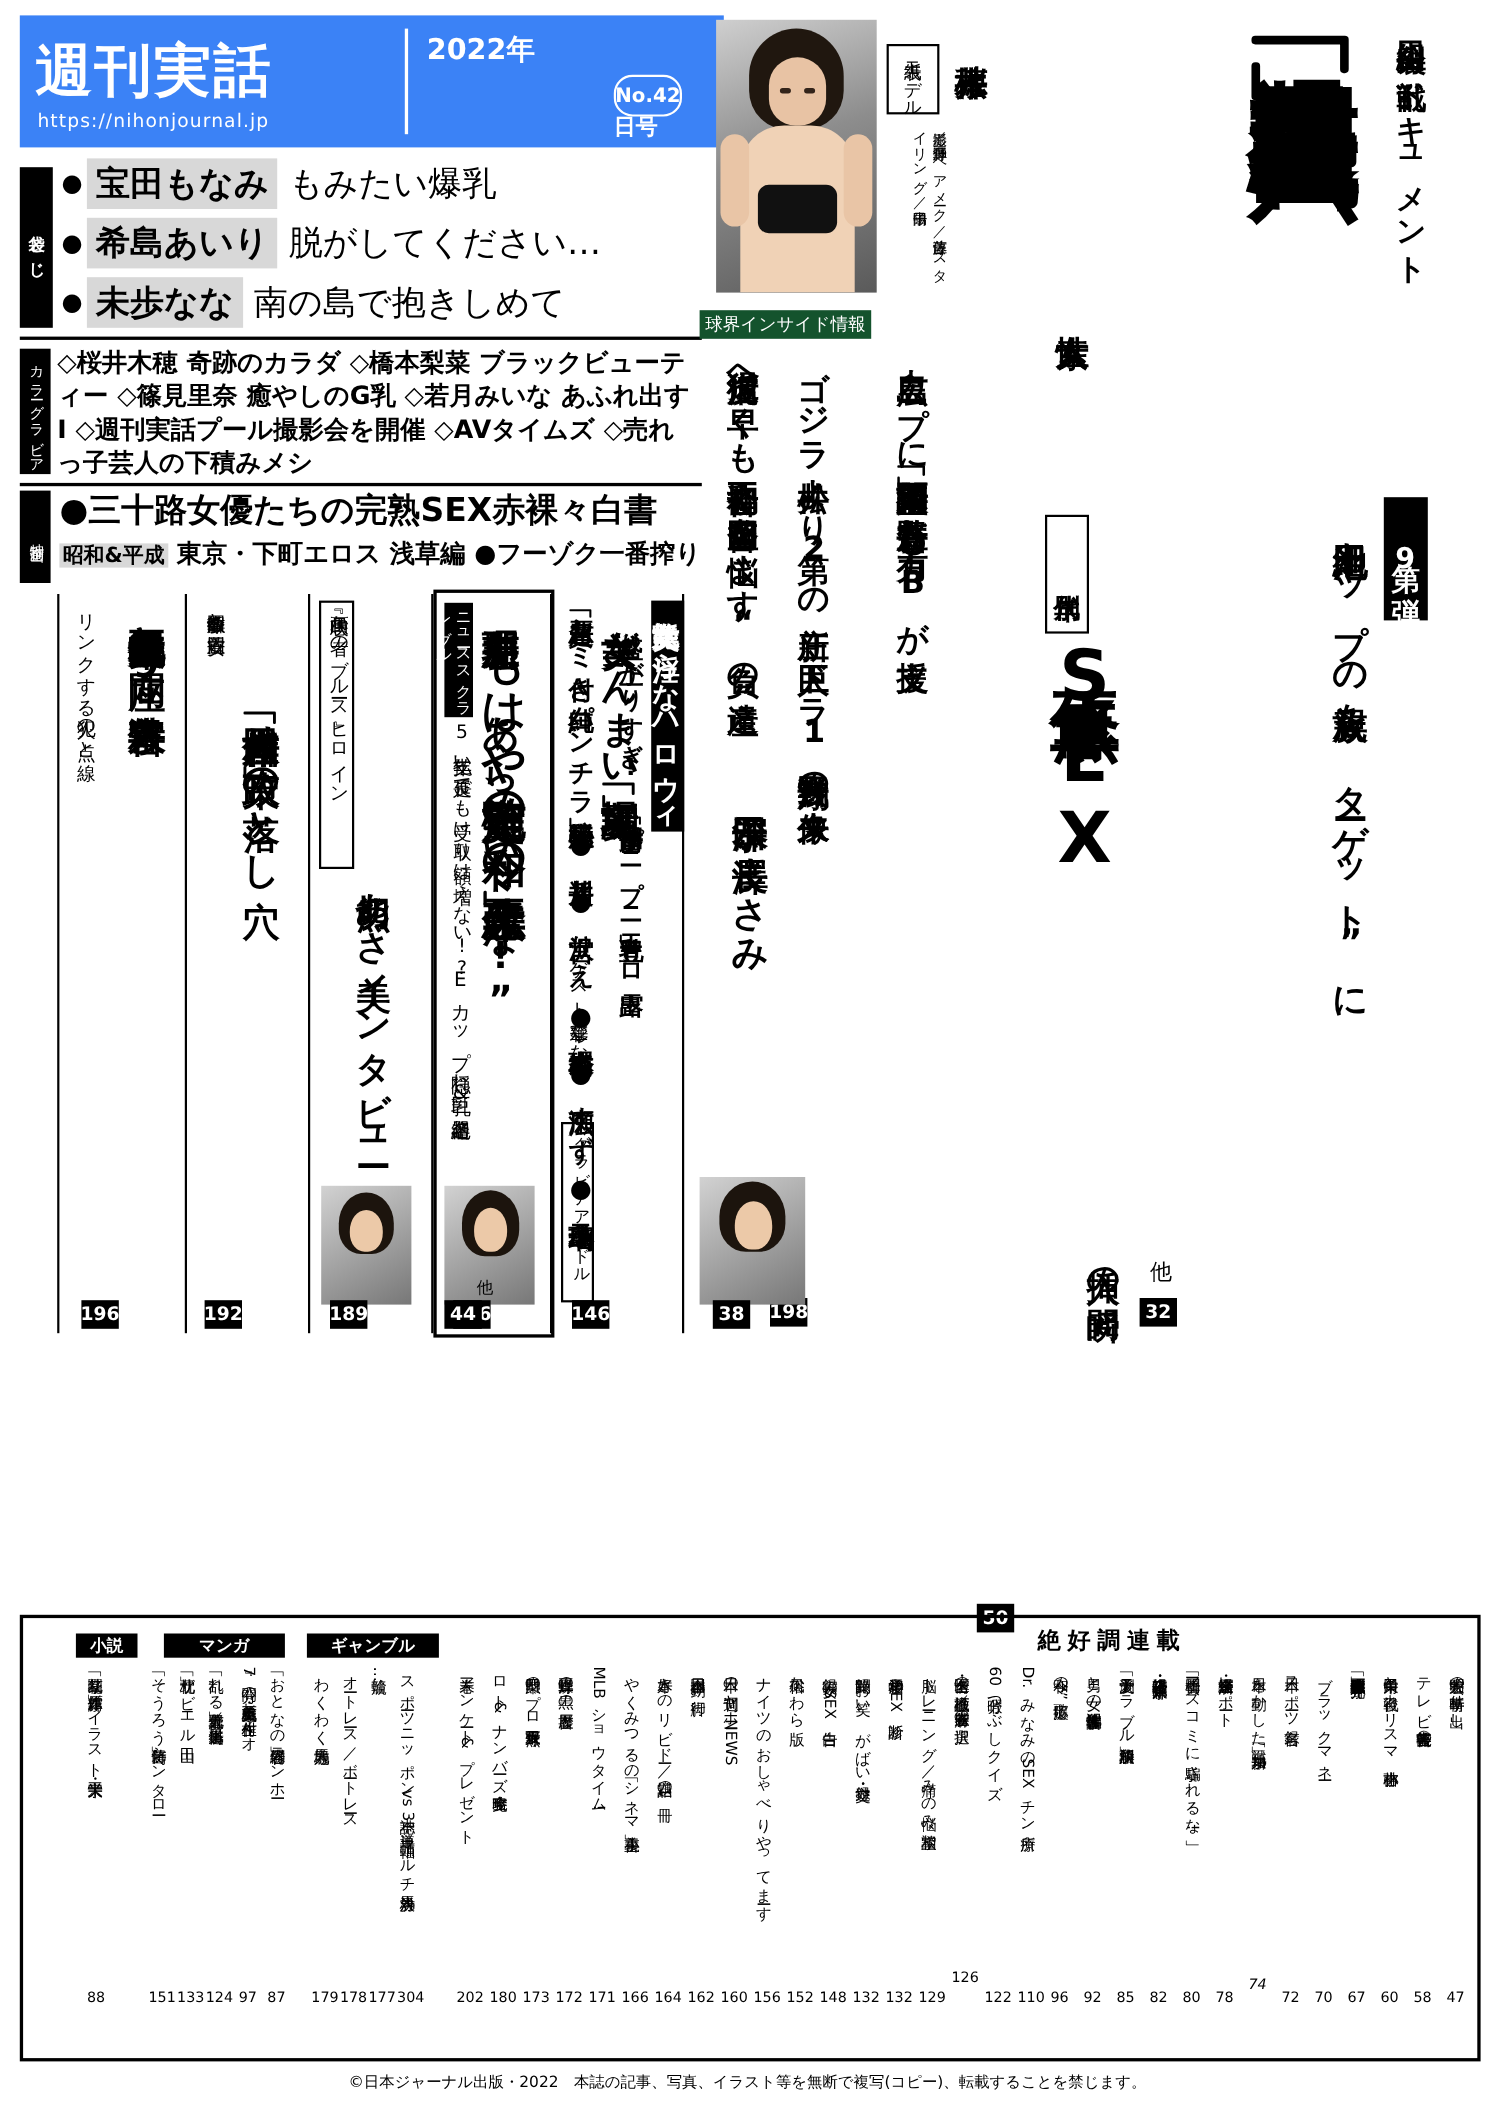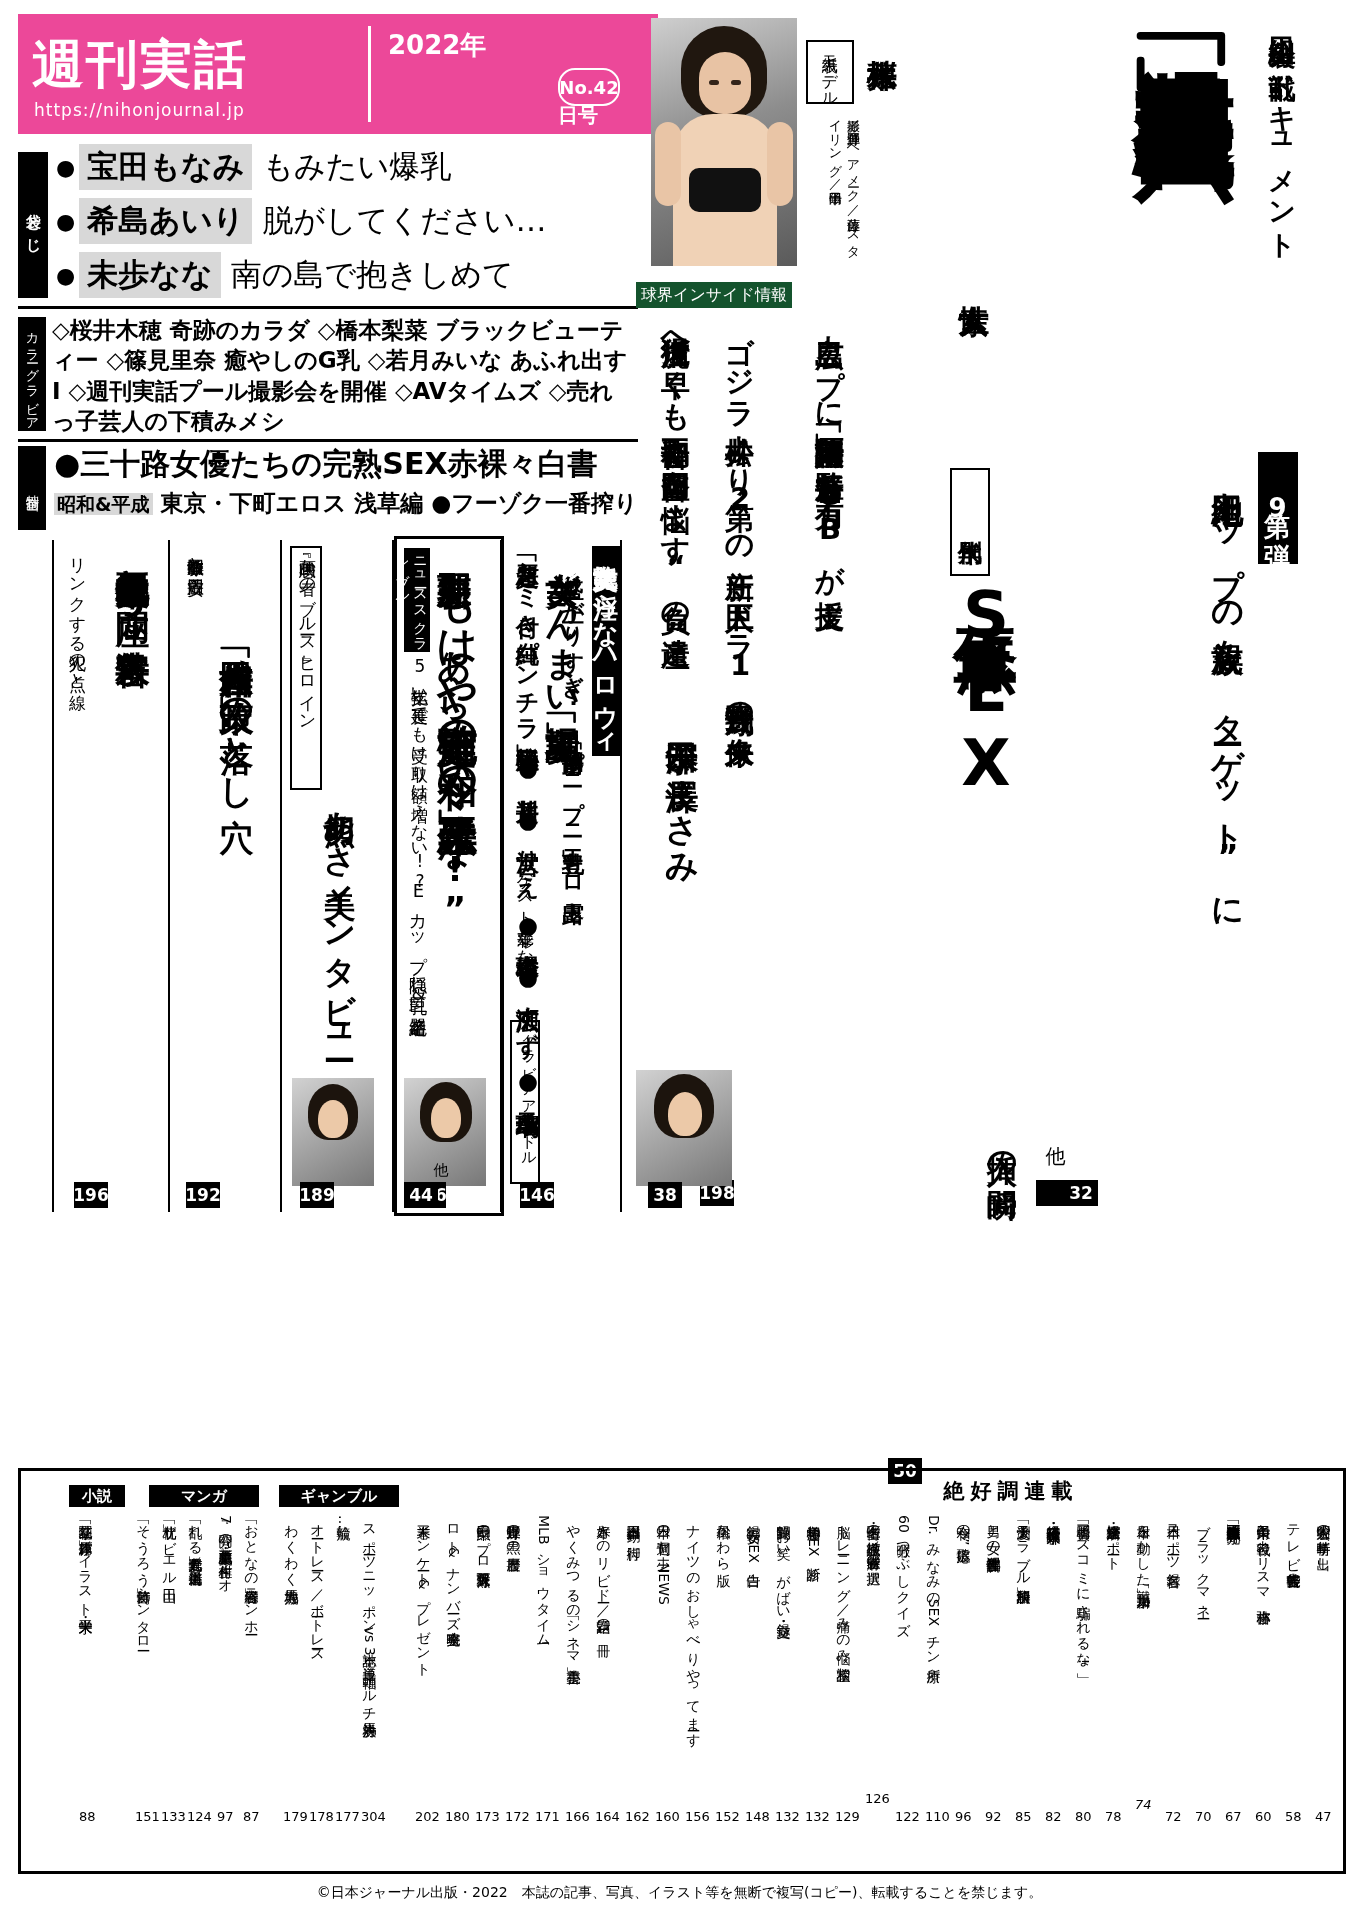--- a/index.html
+++ b/index.html
@@ -7,21 +7,21 @@
   .page{position:relative;width:1359px;height:1920px;overflow:hidden;background:#fff;}
 
   
   .vt{writing-mode:vertical-rl;text-orientation:upright;}
   .vtm{writing-mode:vertical-rl;}
   .b{font-weight:bold;}
   .box{border:2px solid #000;}
   .center{display:flex;align-items:center;justify-content:center;}
 
   
-  .masthead{position:absolute;left:18px;top:14px;width:640px;height:120px;background:#ec4899;color:#fff;}
+  .masthead{position:absolute;left:18px;top:14px;width:640px;height:120px;background:#3b82f6;color:#fff;}
   .mh-title{position:absolute;left:14px;top:16px;font-size:52px;font-weight:bold;letter-spacing:2px;}
   .mh-url{position:absolute;left:16px;top:86px;font-size:17px;letter-spacing:1px;}
   .mh-sep{position:absolute;left:350px;top:12px;width:3px;height:96px;background:#fff;}
   .mh-year{position:absolute;left:370px;top:14px;font-size:26px;font-weight:bold;}
   .mh-date{position:absolute;left:366px;top:42px;font-size:56px;font-weight:bold;letter-spacing:-2px;}
   .mh-no{position:absolute;left:540px;top:54px;width:58px;height:34px;border:2px solid #fff;border-radius:17px;font-size:18px;font-weight:bold;}
   .mh-go{position:absolute;left:540px;top:88px;font-size:20px;font-weight:bold;}
 
   
   .fuku{position:absolute;left:18px;top:142px;width:620px;height:166px;}
@@ -56,21 +56,21 @@
   .cover-credits{position:absolute;left:800px;top:110px;width:62px;height:150px;font-size:13px;}
   .cover-name{position:absolute;left:862px;top:36px;width:40px;height:170px;font-size:30px;font-weight:bold;}
 
   
   .hl-series{position:absolute;left:1256px;top:16px;width:44px;height:430px;font-size:27px;font-weight:bold;letter-spacing:1px;}
   .hl-no{position:absolute;left:1258px;top:452px;width:40px;height:112px;background:#000;color:#fff;font-size:26px;font-weight:bold;}
   .hl-main{position:absolute;left:1030px;top:14px;width:224px;height:1200px;}
   .hl-main .t1{position:absolute;right:0;top:0;width:118px;height:1190px;font-size:102px;font-weight:bold;letter-spacing:-2px;}
   .hl-sub2{position:absolute;left:1150px;top:470px;width:100px;height:730px;font-size:32px;font-weight:bold;}
   .hl-other{position:absolute;left:1040px;top:1130px;width:30px;font-size:20px;}
-  .hl-pg{position:absolute;left:1036px;top:1180px;width:34px;height:26px;background:#000;color:#fff;font-size:17px;font-weight:bold;padding-left:28px;}
+  .hl-pg{position:absolute;left:1036px;top:1180px;width:34px;height:26px;background:#000;color:#fff;font-size:17px;font-weight:bold;}
 
   
   .hl2{position:absolute;left:880px;top:282px;width:150px;height:930px;}
   .hl2 .lead{position:absolute;right:36px;top:0;width:44px;height:180px;font-size:30px;font-weight:bold;}
   .hl2 .nendai{position:absolute;right:40px;top:186px;width:36px;height:104px;border:2px solid #000;font-size:24px;font-weight:bold;}
   .hl2 .big{position:absolute;right:0;top:296px;width:74px;height:660px;font-size:64px;font-weight:bold;}
   .hl2 .sm{position:absolute;right:8px;top:850px;width:40px;height:120px;font-size:30px;font-weight:bold;}
   .hl2 .pg{position:absolute;left:8px;top:1176px;width:34px;height:26px;background:#000;color:#fff;font-size:17px;font-weight:bold;}
 
   

